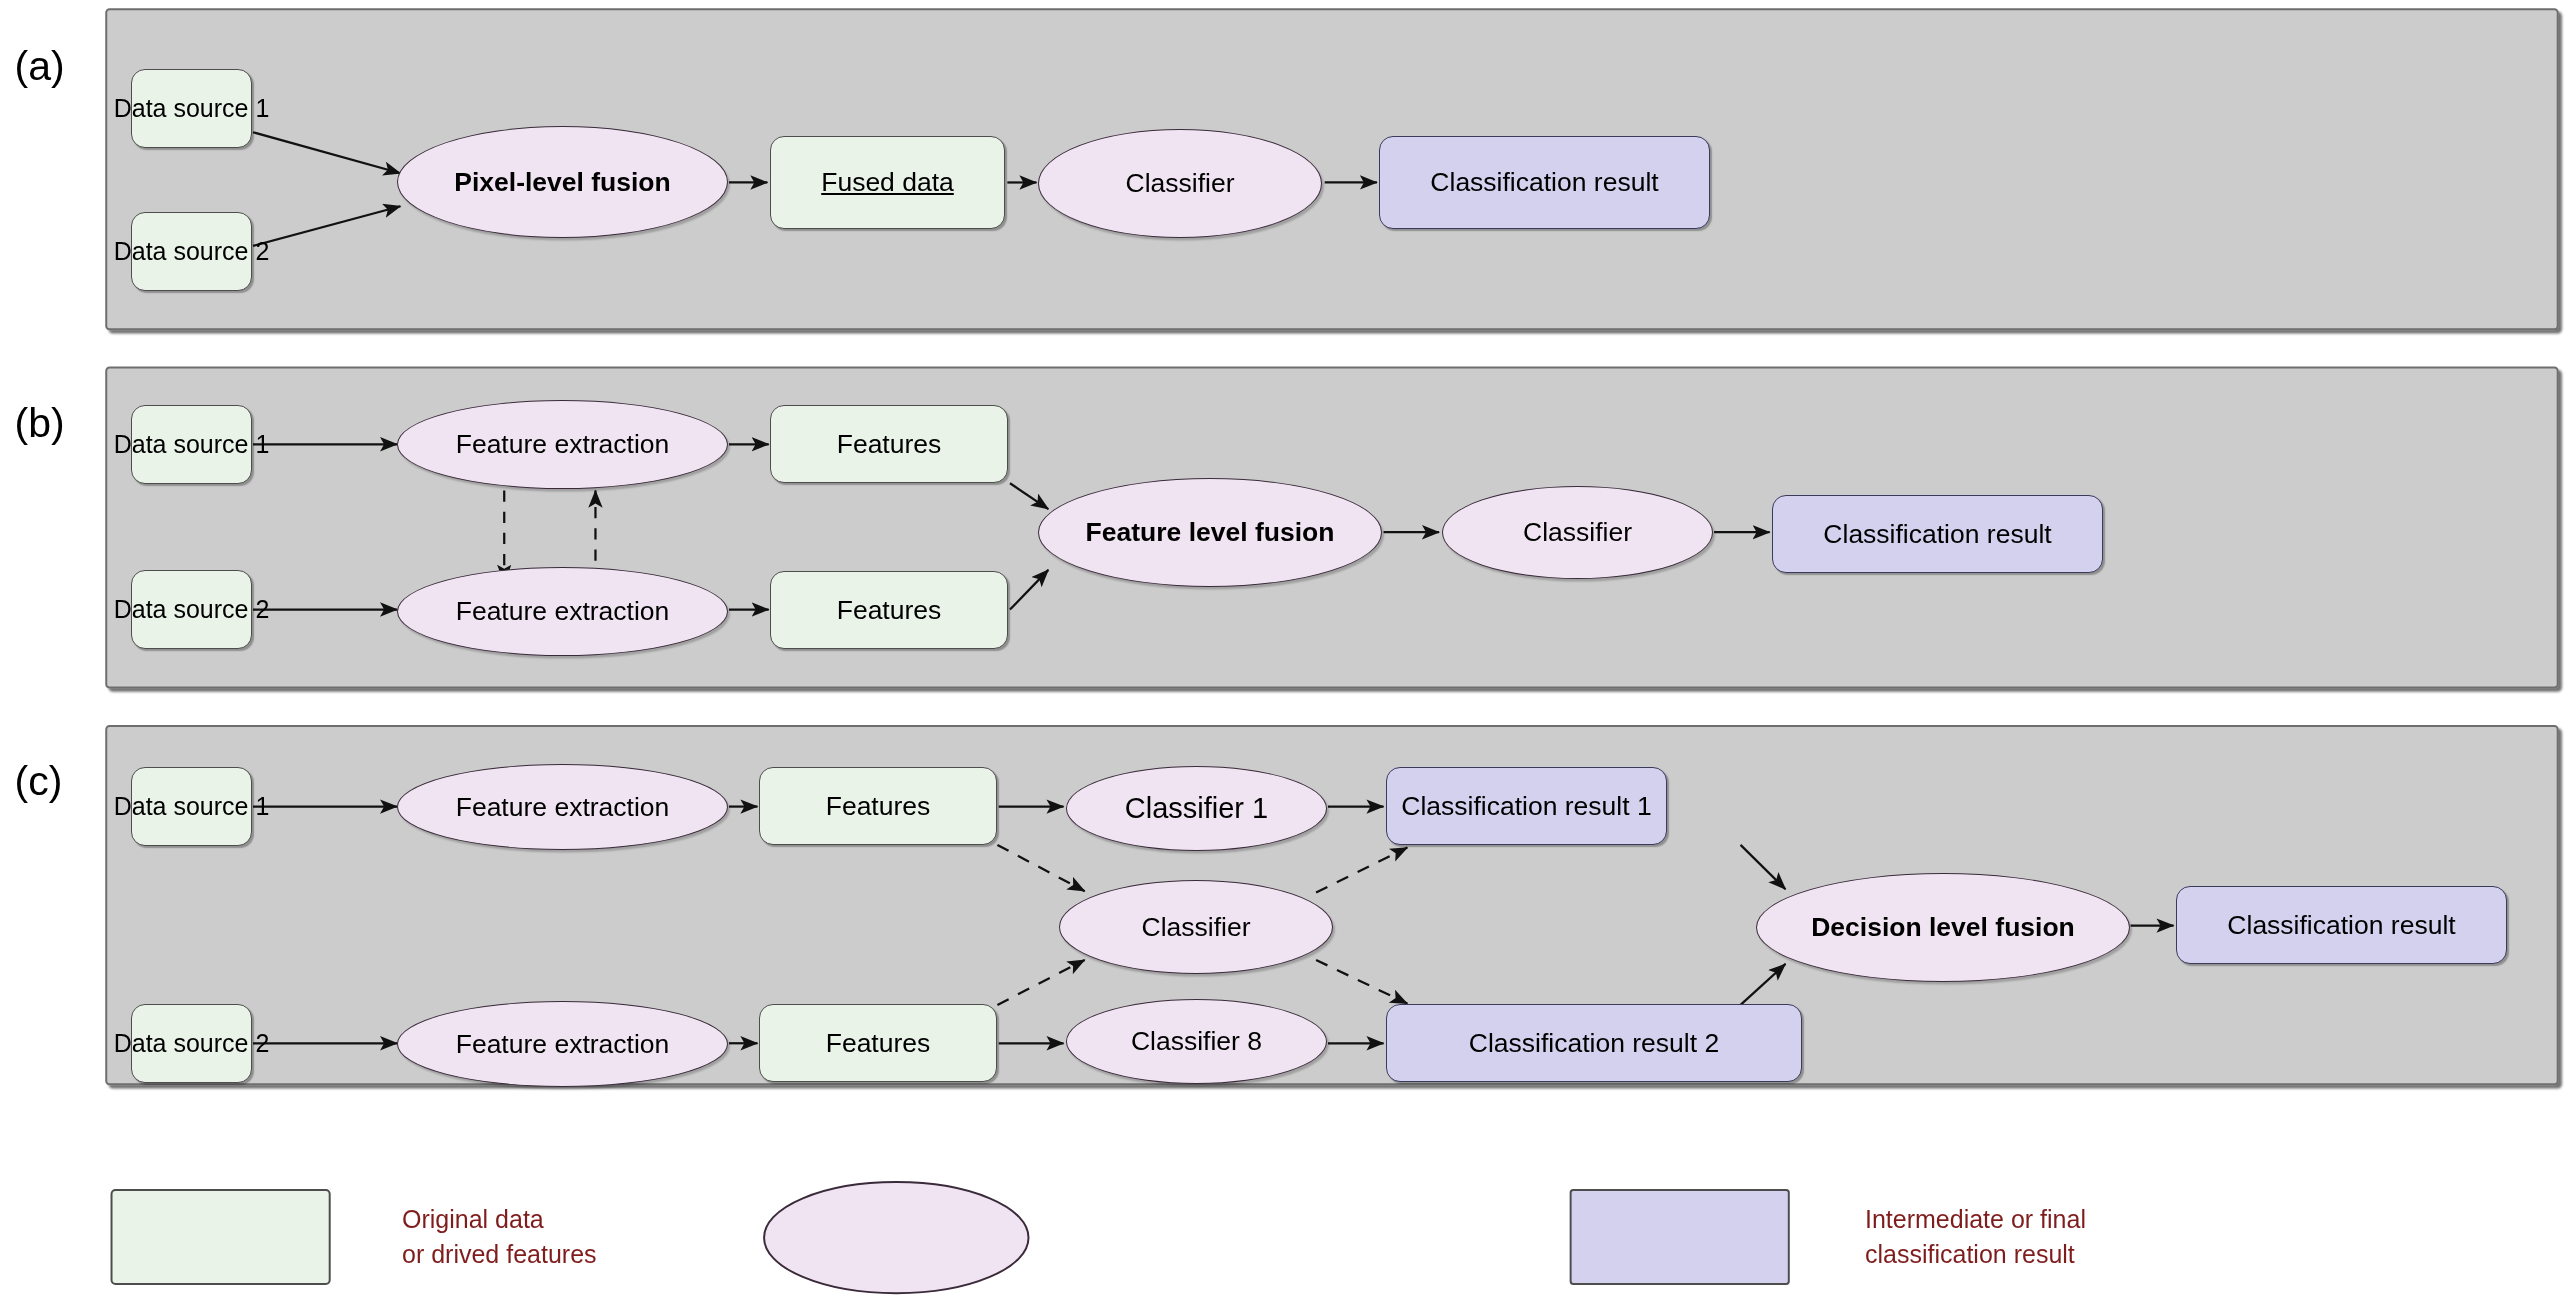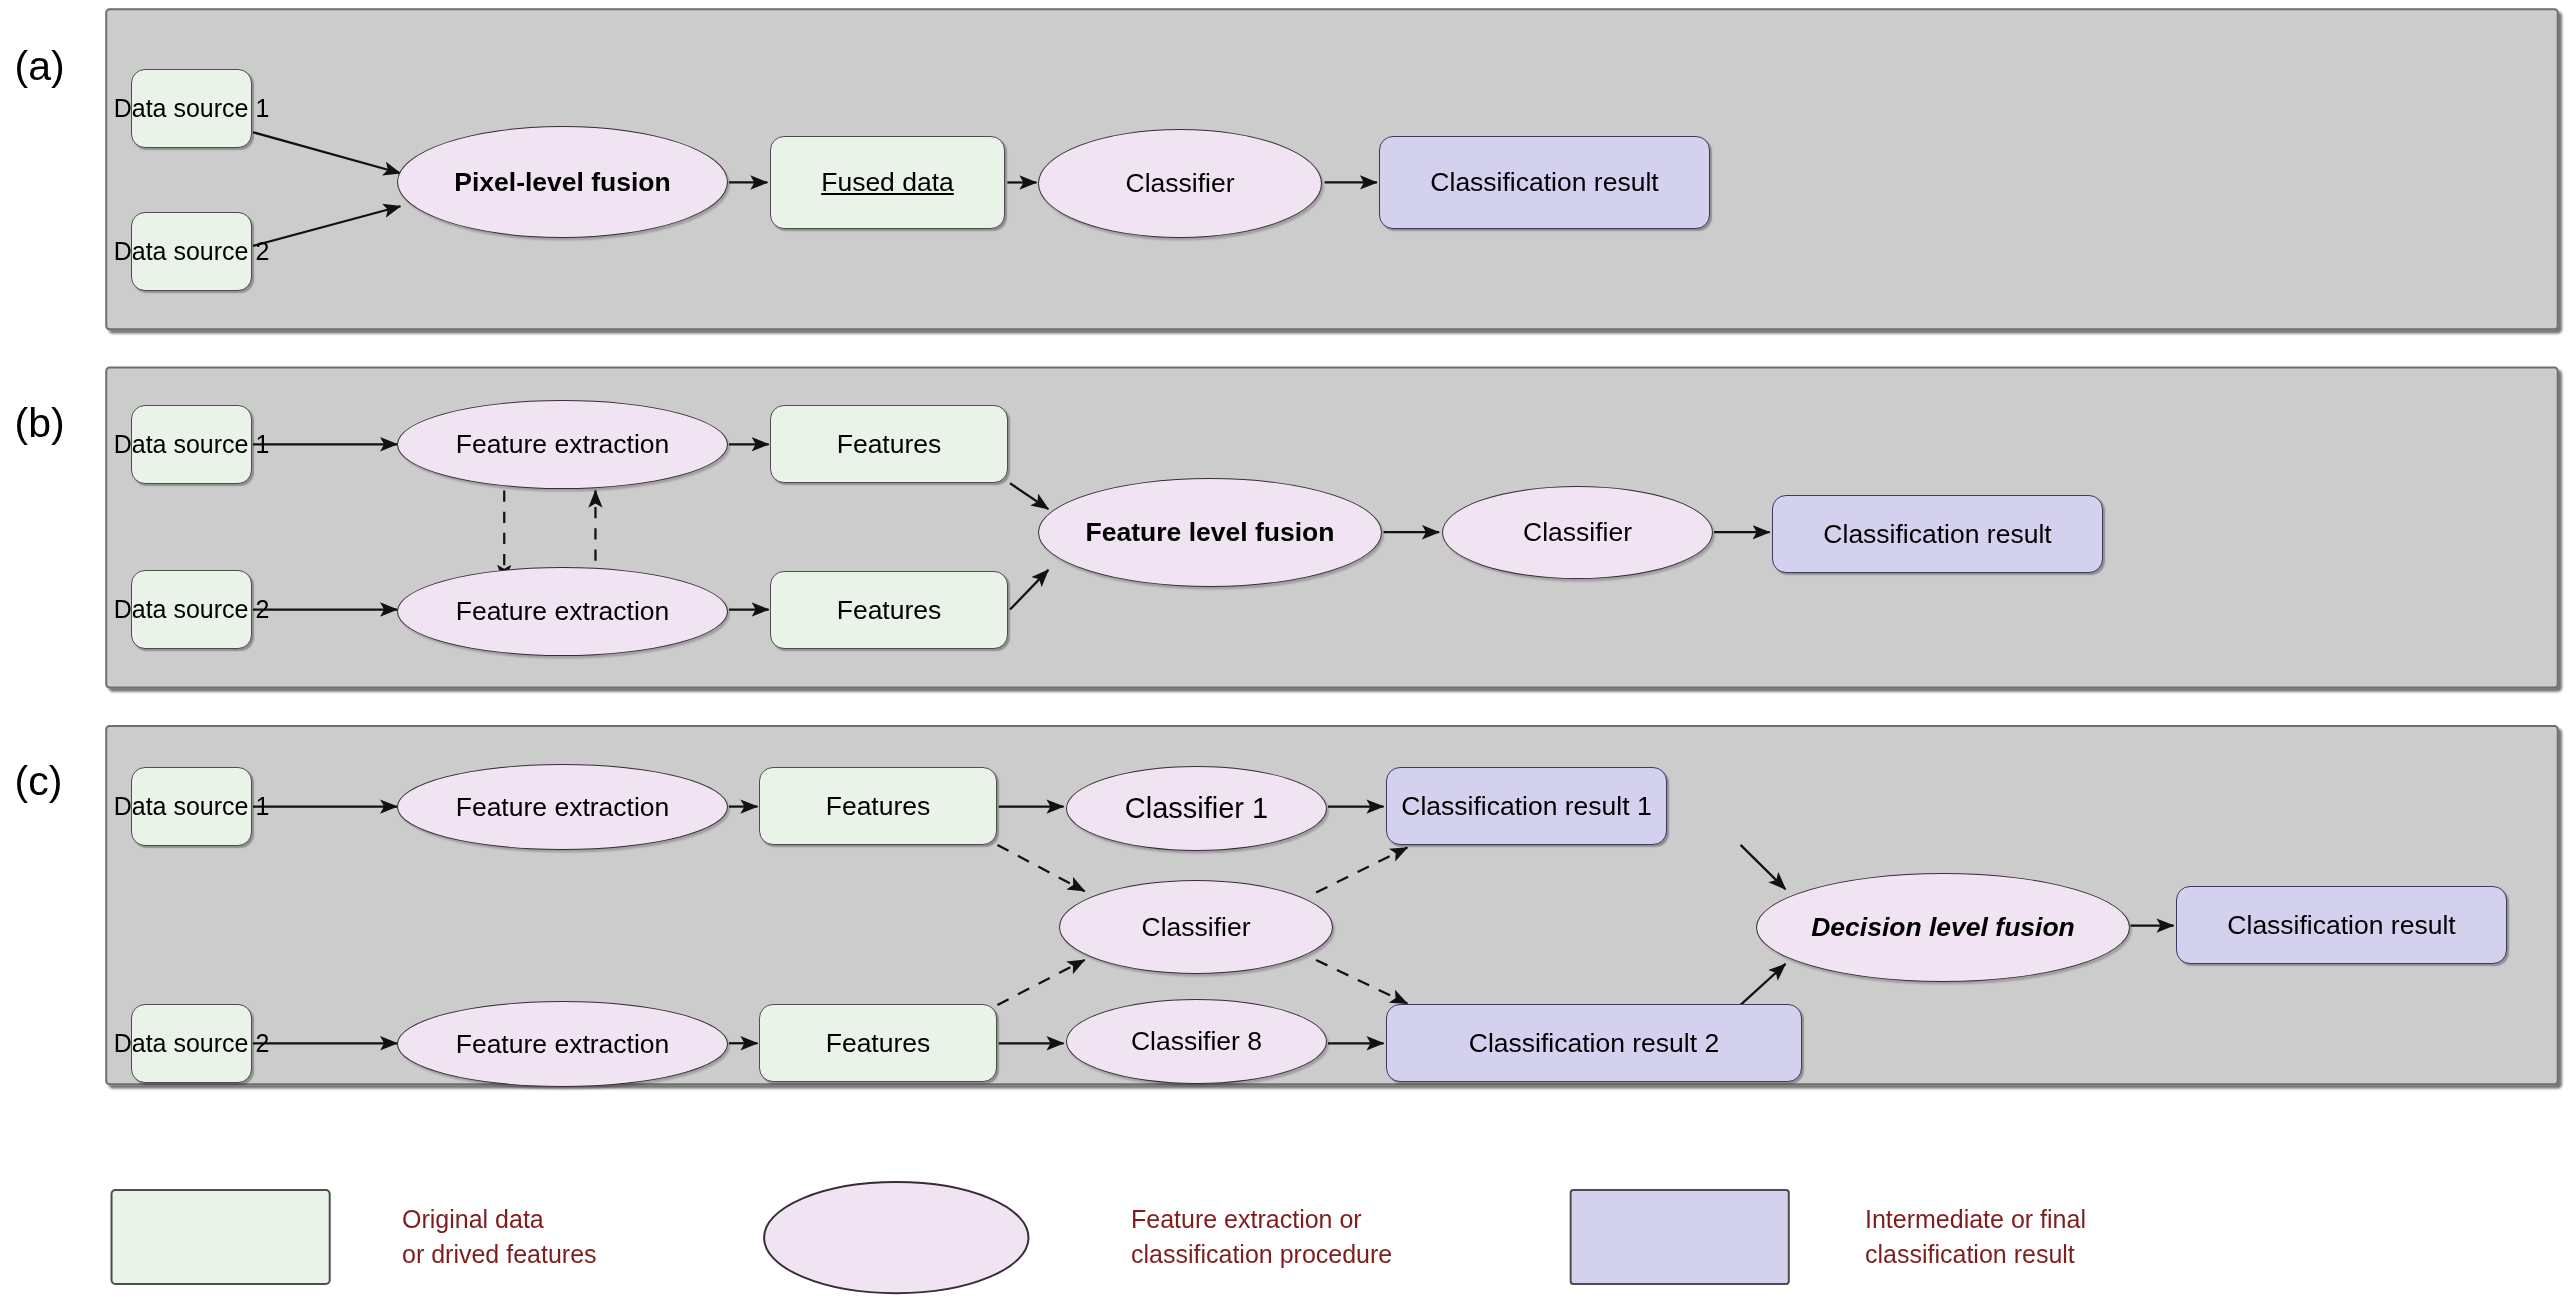--- a/index.html
+++ b/index.html
@@ -131,24 +131,22 @@
   <div class="node ell" style="left:1066px;top:766px;width:261px;height:85px;font-size:29px;">Classifier 1</div>
   <div class="node rect blue" style="left:1386px;top:767px;width:281px;height:78px;font-size:26.5px;">Classification result 1</div>
 
   <div class="node rect green" style="left:131px;top:1004px;width:121px;height:79px;font-size:25px;padding:0 4px;white-space:nowrap;">Data source 2</div>
   <div class="node ell" style="left:397px;top:1001px;width:331px;height:86px;font-size:26.5px;">Feature extraction</div>
   <div class="node rect green" style="left:759px;top:1004px;width:238px;height:78px;font-size:26.5px;">Features</div>
   <div class="node ell" style="left:1066px;top:999px;width:261px;height:85px;font-size:26.5px;">Classifier 8</div>
   <div class="node rect blue" style="left:1386px;top:1004px;width:416px;height:78px;font-size:26.5px;">Classification result 2</div>
 
   <div class="node ell" style="left:1059px;top:880px;width:274px;height:94px;font-size:26.5px;">Classifier</div>
-  <div class="node ell bold" style="left:1756px;top:873px;width:374px;height:109px;font-size:26.5px;font-style:italic;">Decision level fusion</div>
+  <div class="node ell bold" style="left:1756px;top:873px;width:374px;height:109px;font-size:26.5px;">Decision level fusion</div>
   <div class="node rect blue" style="left:2176px;top:886px;width:331px;height:78px;font-size:26.5px;">Classification result</div>
 
   <div class="legend-text" style="left:402px;top:1202px;">Original data
 or drived features</div>
-  <div class="legend-text" style="left:1131px;top:1202px;">Feature extraction or
-classification procedure</div>
   <div class="legend-text" style="left:1865px;top:1202px;">Intermediate or final
 classification result</div>
 
 </div>
 
 
 </body></html>

